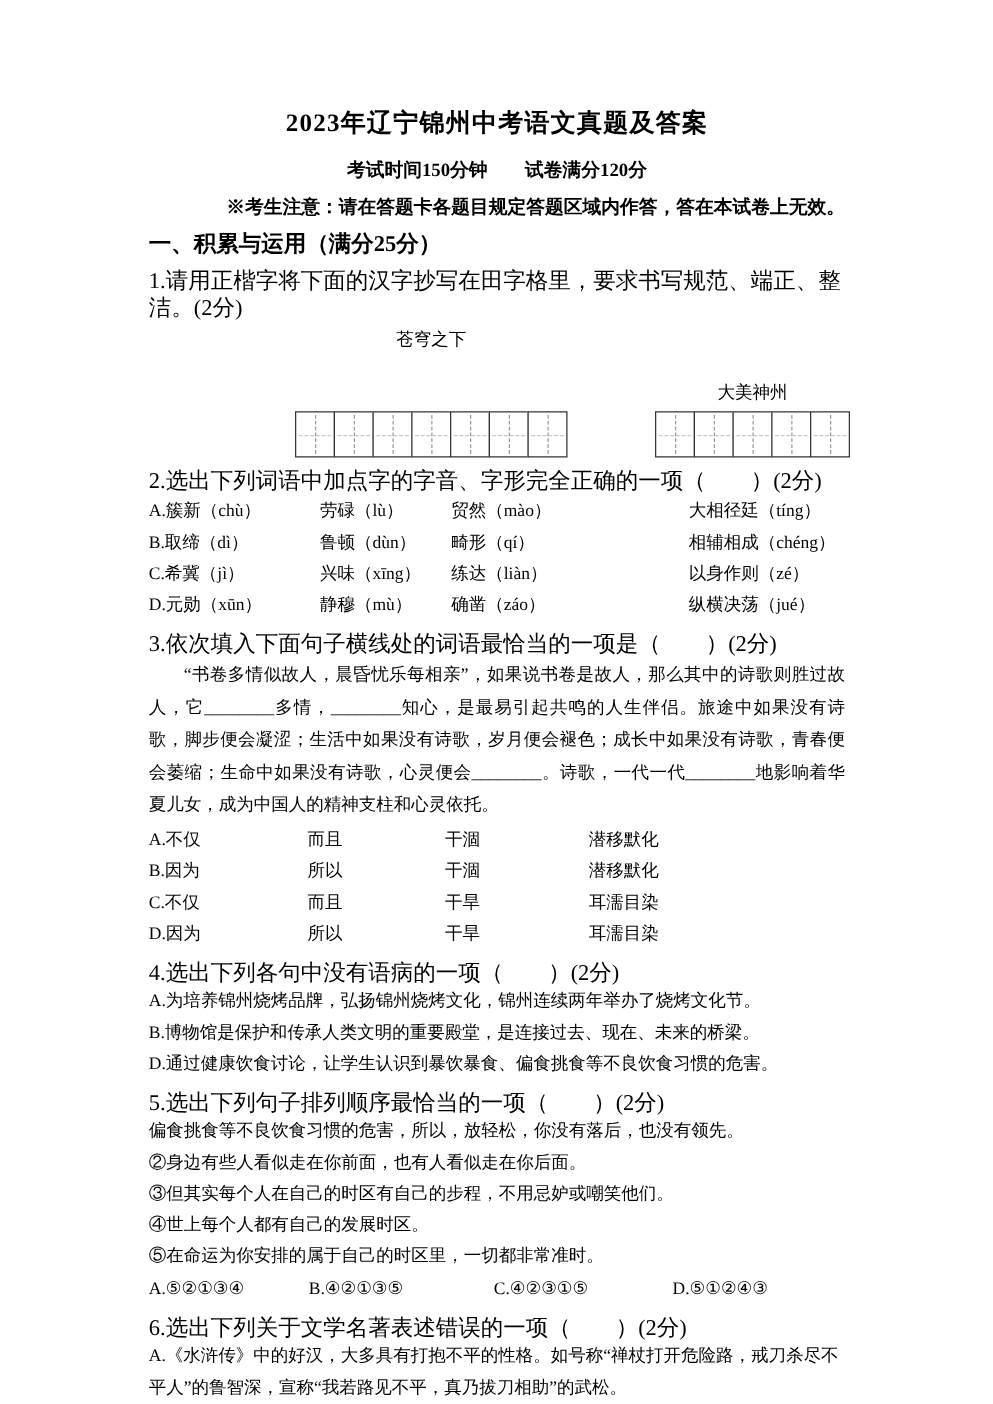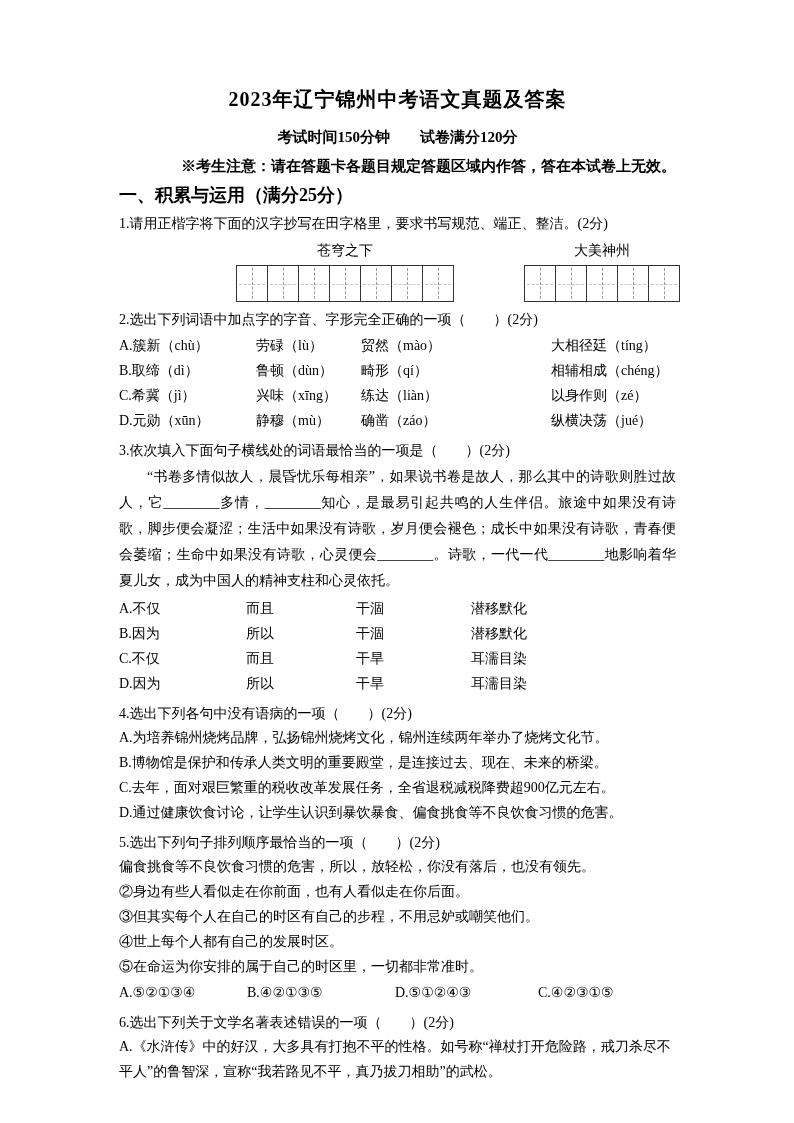--- a/index.html
+++ b/index.html
@@ -4,24 +4,24 @@
 <style>
   html,body{margin:0;padding:0;background:#ffffff;}
   .page{width:682px;height:1123px;box-sizing:border-box;background:#fff;color:#000;
     font-family:"Liberation Serif","DejaVu Serif",serif;
     padding:86px 62px 0 63px;overflow:hidden;margin:0 auto;}
   .title{font-size:20px;font-weight:bold;text-align:center;line-height:27px;letter-spacing:1px;}
   .exam-info{font-size:15px;font-weight:bold;text-align:center;line-height:21px;margin-top:14px;}
   .notice{font-size:15px;font-weight:bold;text-align:right;line-height:21px;margin-top:8px;}
   .section-title{font-size:18px;font-weight:bold;line-height:21px;margin-top:8px;}
   .q{margin-top:7px;}
-  .q-text{font-size:14px;line-height:22px;}
+  .q-text{font-size:18px;line-height:22px;}
   .q1-area{display:flex;align-items:flex-end;margin-top:4px;}
   .q1-col{display:flex;flex-direction:column;align-items:center;}
-  .q1-col-left{margin-left:117px;}
+  .q1-col-left{margin-left:117px;gap:42px;}
   .q1-col-right{margin-left:70px;}
   .q1-label{font-size:14px;line-height:24px;margin-bottom:2px;}
   .tzg{display:flex;}
   .tzg-cell{width:30px;height:35px;border:1px solid #333;margin-left:-1px;position:relative;background:#fff;}
   .tzg-cell:first-child{margin-left:0;}
   .tzg-cell::before{content:"";position:absolute;top:2px;bottom:2px;left:50%;border-left:1px dashed #999;}
   .tzg-cell::after{content:"";position:absolute;left:2px;right:2px;top:50%;border-top:1px dashed #c8c8c8;}
   .opt-grid{display:grid;font-size:14px;line-height:25px;margin-top:2px;}
   .q2-grid{grid-template-columns:137px 105px 190px 1fr;}
   .q3-grid{grid-template-columns:127px 110px 115px 1fr;}
@@ -109,36 +109,35 @@
       <span>所以</span>
       <span>干旱</span>
       <span>耳濡目染</span>
     </div>
   </div>
 
   <div class="q">
     <div class="q-text">4.选出下列各句中没有语病的一项（　　）(2分)</div>
     <div class="opt-line">A.为培养锦州烧烤品牌，弘扬锦州烧烤文化，锦州连续两年举办了烧烤文化节。</div>
     <div class="opt-line">B.博物馆是保护和传承人类文明的重要殿堂，是连接过去、现在、未来的桥梁。</div>
-    <div class="opt-line">C.去年，面对艰巨繁重的税收改革发展任务，全省退税减税降费超900亿元左右。</div>
     <div class="opt-line">D.通过健康饮食讨论，让学生认识到暴饮暴食、偏食挑食等不良饮食习惯的危害。</div>
   </div>
 
   <div class="q">
     <div class="q-text">5.选出下列句子排列顺序最恰当的一项（　　）(2分)</div>
     <div class="opt-line">偏食挑食等不良饮食习惯的危害，所以，放轻松，你没有落后，也没有领先。</div>
     <div class="opt-line">②身边有些人看似走在你前面，也有人看似走在你后面。</div>
     <div class="opt-line">③但其实每个人在自己的时区有自己的步程，不用忌妒或嘲笑他们。</div>
     <div class="opt-line">④世上每个人都有自己的发展时区。</div>
     <div class="opt-line">⑤在命运为你安排的属于自己的时区里，一切都非常准时。</div>
     <div class="q5-choices">
       <span>A.⑤②①③④</span>
       <span>B.④②①③⑤</span>
+      <span>C.④②③①⑤</span>
       <span>D.⑤①②④③</span>
-      <span>C.④②③①⑤</span>
     </div>
   </div>
 
   <div class="q">
     <div class="q-text">6.选出下列关于文学名著表述错误的一项（　　）(2分)</div>
     <div class="opt-line">A.《水浒传》中的好汉，大多具有打抱不平的性格。如号称“禅杖打开危险路，戒刀杀尽不平人”的鲁智深，宣称“我若路见不平，真乃拔刀相助”的武松。</div>
   </div>
 
 </div>
 

